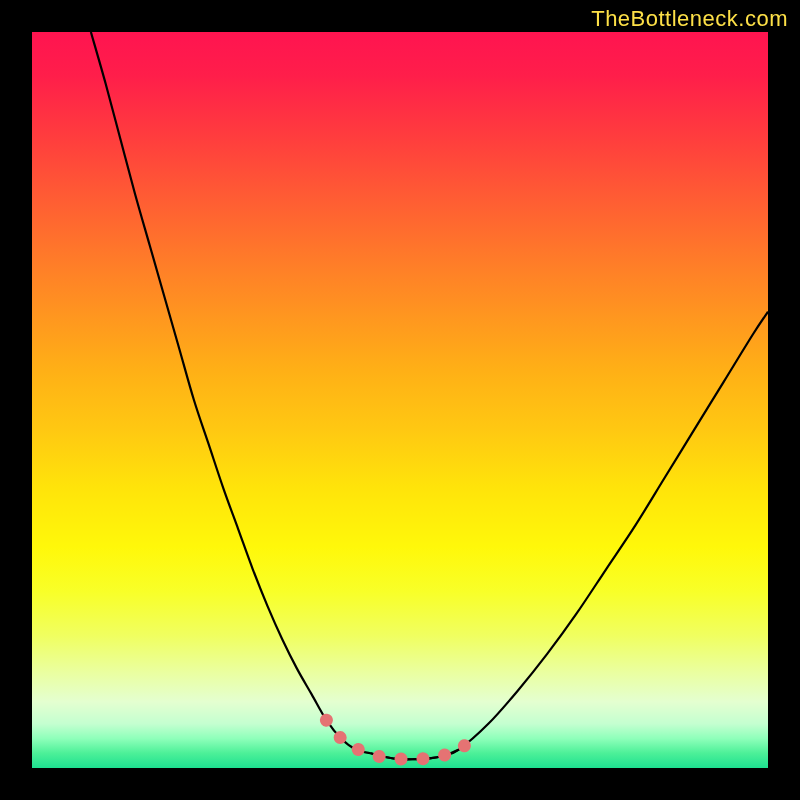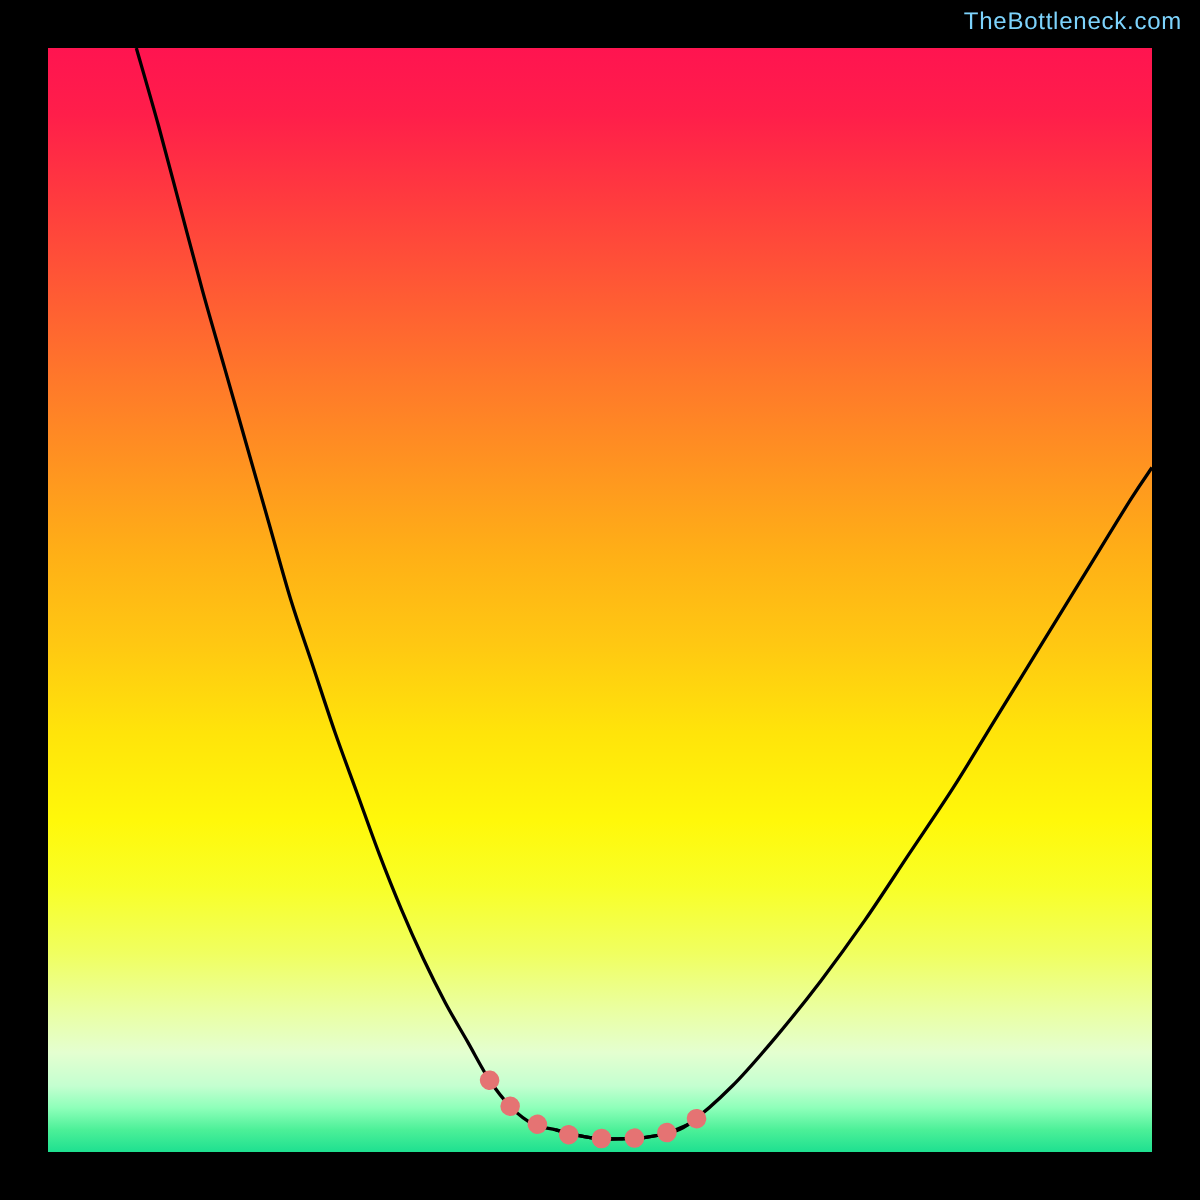--- a/index.html
+++ b/index.html
@@ -34,22 +34,22 @@
       #c4ffd0 94%,
       #8effba 96%,
       #4cf098 98%,
       #1ee090 100%);
   }
   .watermark {
     position: absolute;
     top: 6px;
     right: 12px;
     font-family: Arial, Helvetica, sans-serif;
-    font-size: 16px;
-    color: #7dd3fc;
+    font-size: 22px;
+    color: #fde047;
     letter-spacing: 0.5px;
     user-select: none;
   }
   svg.curves {
     position: absolute;
     left: 0; top: 0;
     width: 100%; height: 100%;
   }
 </style>
 </head>

